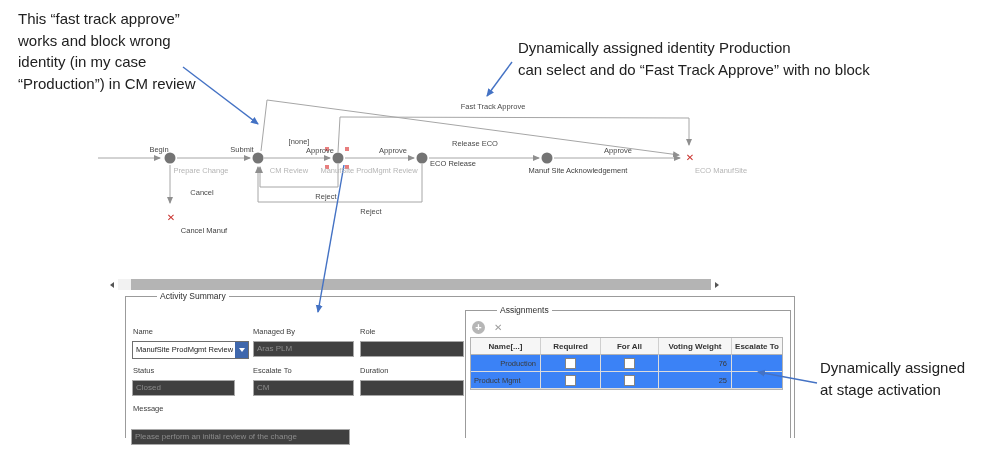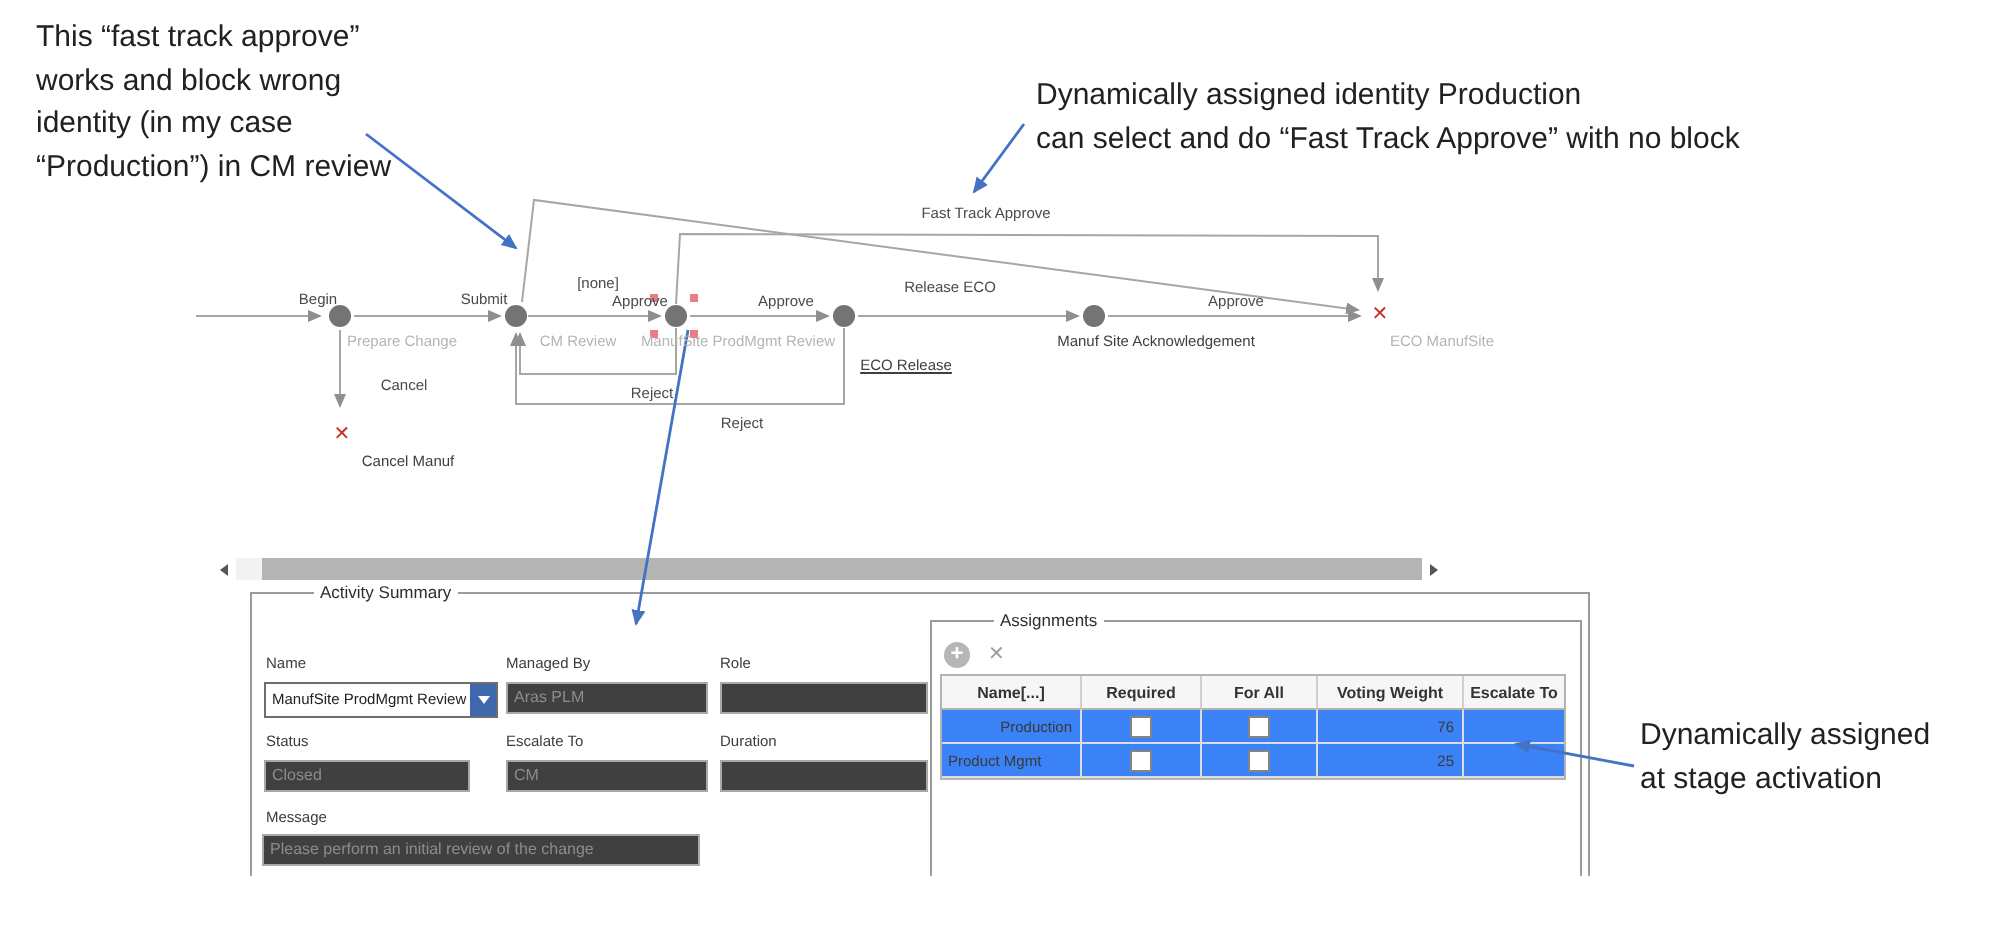--- a/index.html
+++ b/index.html
@@ -78,21 +78,21 @@
 
   <div class="flabel" style="left:133px;top:366px;">Status</div>
   <div class="flabel" style="left:253px;top:366px;">Escalate To</div>
   <div class="flabel" style="left:360px;top:366px;">Duration</div>
 
   <div class="field" style="left:132px;top:380px;width:95px;">Closed</div>
   <div class="field" style="left:253px;top:380px;width:93px;">CM</div>
   <div class="field" style="left:360px;top:380px;width:96px;"></div>
 
   <div class="flabel" style="left:133px;top:404px;">Message</div>
-  <div class="field" style="left:131px;top:417px;width:211px;">Please perform an initial review of the change</div>
+  <div class="field" style="left:131px;top:429px;width:211px;">Please perform an initial review of the change</div>
 
   <div class="fset" style="left:465px;top:310px;width:324px;height:127px;">
     <span class="legend">Assignments</span>
   </div>
   <div class="ico-plus" style="left:472px;top:321px;">+</div>
   <div class="ico-x" style="left:494px;top:322px;">✕</div>
 
   <div class="tbl" style="left:470px;top:337px;">
     <div class="hc">Name[...]</div>
     <div class="hc">Required</div>
@@ -174,21 +174,21 @@
   <div class="dlab ctr" style="left:444px;top:139px;text-align:right;">Release ECO</div>
   <div class="dlab ctr" style="left:587px;top:146px;">Approve</div>
   <div class="dlab ctr" style="left:462px;top:102px;">Fast Track Approve</div>
   <div class="dlab ctr" style="left:171px;top:188px;">Cancel</div>
   <div class="dlab ctr" style="left:295px;top:192px;">Reject</div>
   <div class="dlab ctr" style="left:340px;top:207px;">Reject</div>
 
   <div class="dlab ctr lt" style="left:170px;top:166px;">Prepare Change</div>
   <div class="dlab ctr lt" style="left:258px;top:166px;">CM Review</div>
   <div class="dlab ctr lt" style="left:338px;top:166px;">ManufSite ProdMgmt Review</div>
-  <div class="dlab ctr dk" style="left:422px;top:178px;text-decoration:underline;">ECO Release</div>
+  <div class="dlab ctr dk" style="left:422px;top:159px;">ECO Release</div>
   <div class="dlab ctr dk" style="left:547px;top:166px;">Manuf Site Acknowledgement</div>
   <div class="dlab ctr lt" style="left:690px;top:166px;">ECO ManufSite</div>
   <div class="dlab ctr dk" style="left:173px;top:226px;">Cancel Manuf</div>
 
   <div class="note" style="left:18px;top:8px;width:240px;">This “fast track approve”
 works and block wrong
 identity (in my case
 “Production”) in CM review</div>
   <div class="note" style="left:518px;top:37px;width:400px;">Dynamically assigned identity Production
 can select and do “Fast Track Approve” with no block</div>

